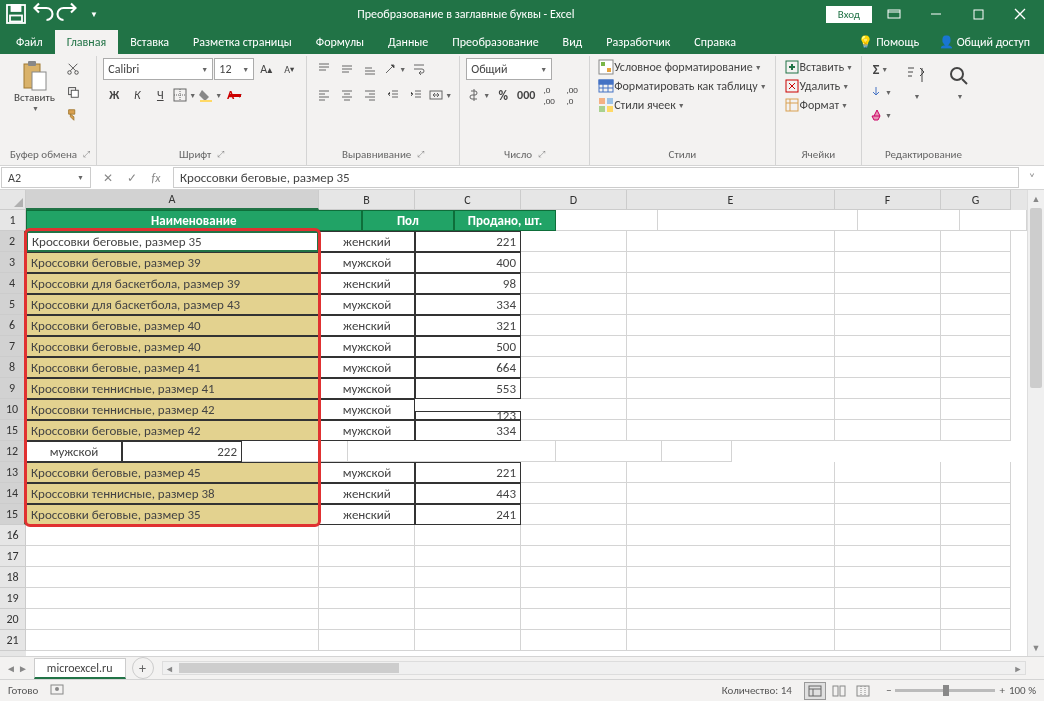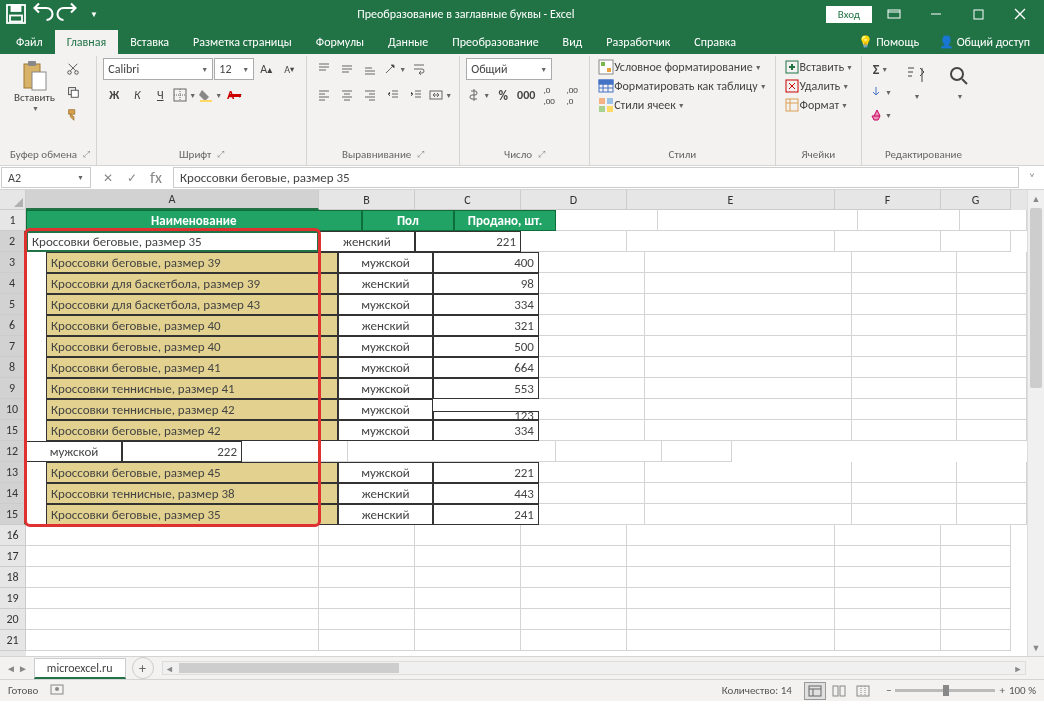--- a/index.html
+++ b/index.html
@@ -36,41 +36,41 @@
 .big-btn .lbl { font-size: 11px; text-align: center; line-height: 1.1; }
 .combo { border: 1px solid #ababab; background: #fff; height: 22px; display: flex; align-items: center; padding: 0 4px; font-size: 12px; }
 .menu-line { display: flex; align-items: center; font-size: 12px; padding: 1px 2px; cursor: pointer; white-space: nowrap; }
 .dd { font-size: 7px; color: #666; margin-left: 2px; }
 
 
 .namefbar { display: flex; height: 24px; border-bottom: 1px solid #d4d4d4; align-items: stretch; background: #fff; }
 .namebox { width: 90px; border-right: 1px solid #d4d4d4; display: flex; align-items: center; padding: 0 6px; font-size: 12px; border: 1px solid #ccc; margin: 1px; }
 .fbtns { display: flex; align-items: center; gap: 4px; padding: 0 6px; }
 .fbtn { width: 20px; height: 20px; display: flex; align-items: center; justify-content: center; cursor: pointer; color: #888; }
-.fx { font-size: 16px; }
+.fx { font-style: italic; font-size: 12px; }
 .fbar { flex: 1; display: flex; align-items: center; padding: 0 6px; font-size: 13px; border: 1px solid #ccc; margin: 1px; }
 .fbar-expand { width: 24px; display: flex; align-items: center; justify-content: center; color: #888; cursor: pointer; }
 
 
 .grid-wrap { position: relative; height: 466px; overflow: hidden; background: #fff; }
 .selectall { position: absolute; left: 0; top: 0; width: 26px; height: 20px; background: #e6e6e6; border-right: 1px solid #ccc; border-bottom: 1px solid #ccc; }
 .selectall::after { content: ""; position: absolute; right: 2px; bottom: 2px; border-style: solid; border-width: 0 0 9px 9px; border-color: transparent transparent #b0b0b0 transparent; }
 .col-headers { position: absolute; left: 26px; top: 0; right: 17px; height: 20px; display: flex; background: #e6e6e6; }
 .ch { border-right: 1px solid #ccc; border-bottom: 1px solid #ccc; display: flex; align-items: center; justify-content: center; font-size: 12px; color: #333; }
 .ch.selected { background: #d2d2d2; border-bottom: 2px solid #217346; }
 .row-headers { position: absolute; left: 0; top: 20px; width: 26px; bottom: 0; background: #e6e6e6; }
 .rh { height: 21px; border-right: 1px solid #ccc; border-bottom: 1px solid #ccc; display: flex; align-items: center; justify-content: center; font-size: 12px; color: #333; }
 .rh.selected { background: #d2d2d2; border-right: 2px solid #217346; }
 .cells { position: absolute; left: 26px; top: 20px; bottom: 0; right: 17px; }
 .row { display: flex; height: 21px; }
 .cell { border-right: 1px solid #d4d4d4; border-bottom: 1px solid #d4d4d4; padding: 0 4px; display: flex; align-items: center; font-size: 13px; overflow: hidden; white-space: nowrap; }
 .cell.num { justify-content: flex-end; }
 .cell.center { justify-content: center; }
 .hdr { background: #21a366; color: #fff; font-weight: bold; border: 1px solid #0e6e3a; }
-.sel-range { background: #e3d28f; margin-left: 20px; }
+.sel-range { background: #e3d28f; }
 .active-cell { background: #fff; border: 2px solid #217346 !important; }
 .data-border { border: 1px solid #333; }
 .red-marker { position: absolute; border: 3px solid #e03131; border-radius: 6px; pointer-events: none; }
 .vscroll { position: absolute; right: 0; top: 0; bottom: 0; width: 17px; background: #f0f0f0; border-left: 1px solid #ddd; }
 .vscroll .thumb { position: absolute; left: 2px; right: 2px; top: 18px; height: 180px; background: #cdcdcd; border-radius: 2px; }
 .vscroll .arr { position: absolute; left: 0; right: 0; height: 17px; display: flex; align-items: center; justify-content: center; color: #888; font-size: 9px; }
 
 
 .sheetbar { height: 23px; background: #f3f2f1; border-top: 1px solid #d4d4d4; display: flex; align-items: center; }
 .sheetnav { display: flex; gap: 2px; padding: 0 6px; color: #888; }

